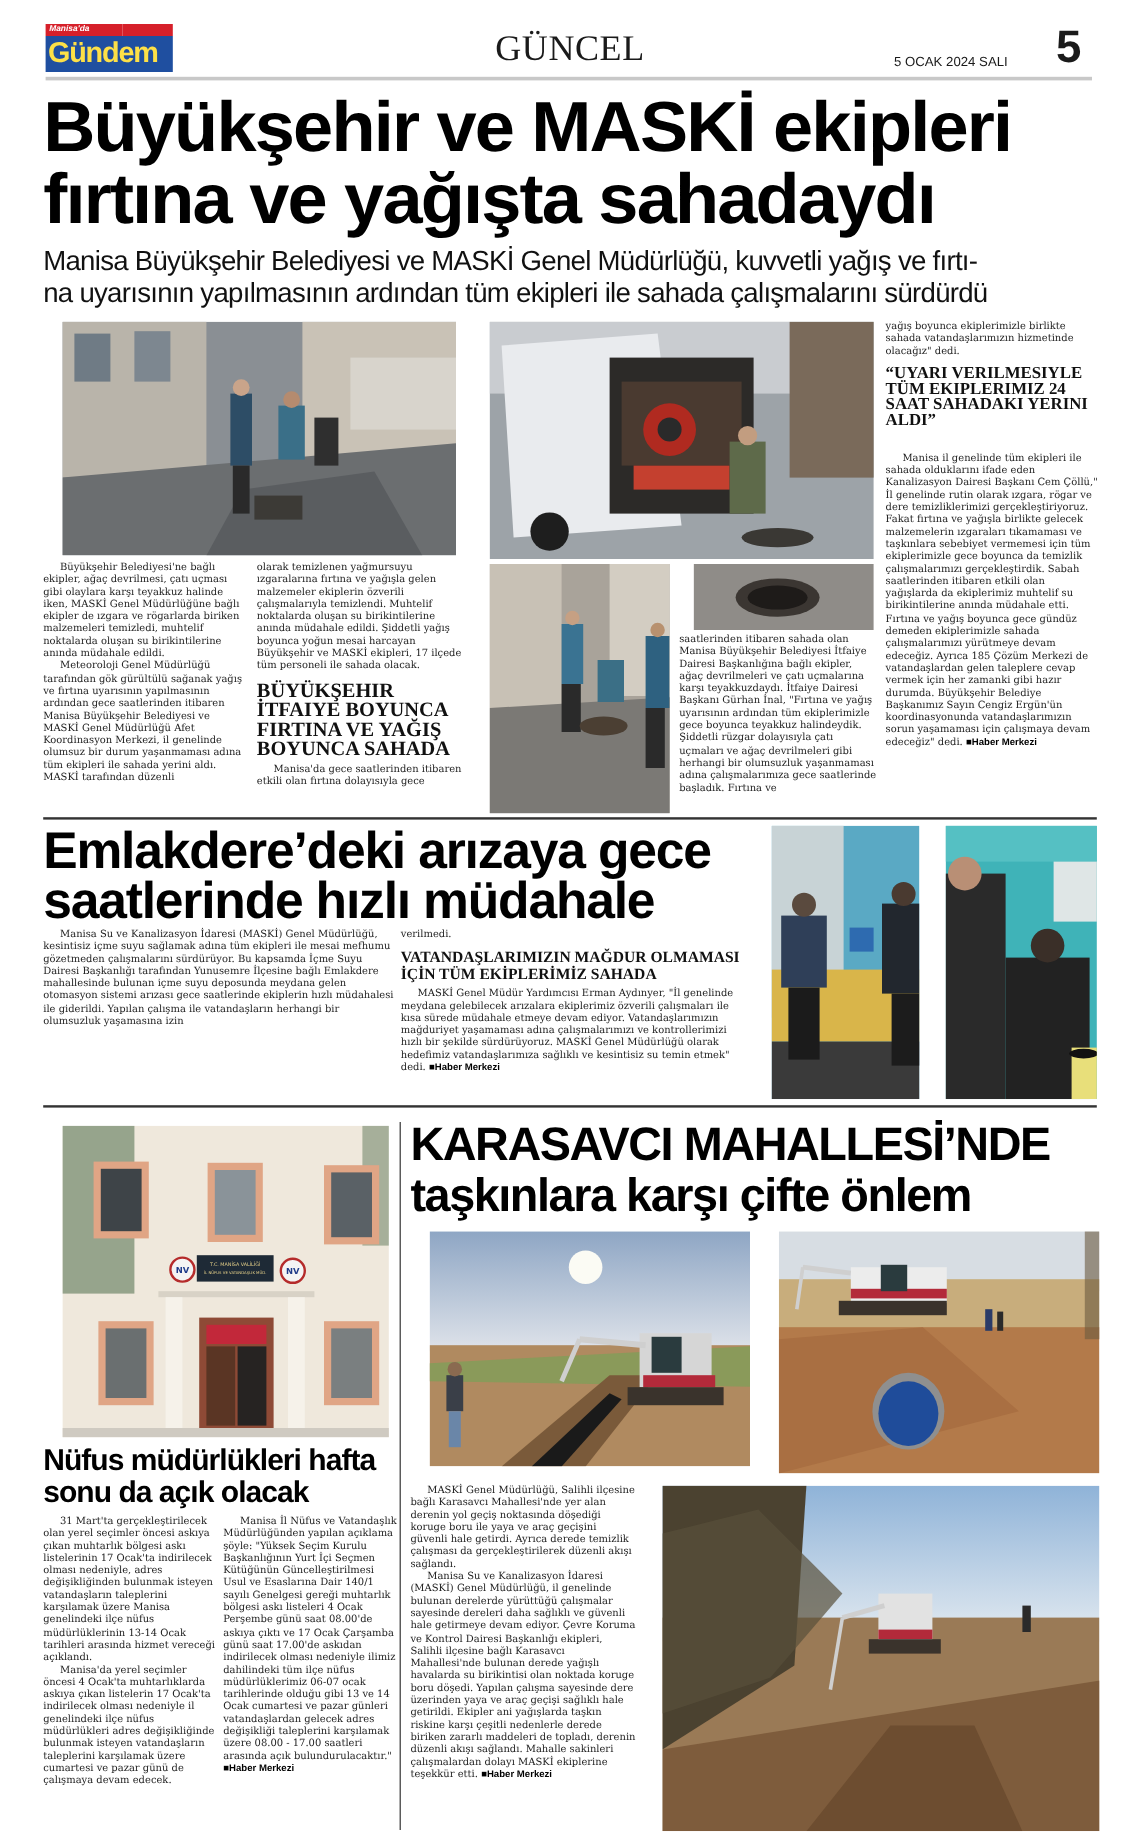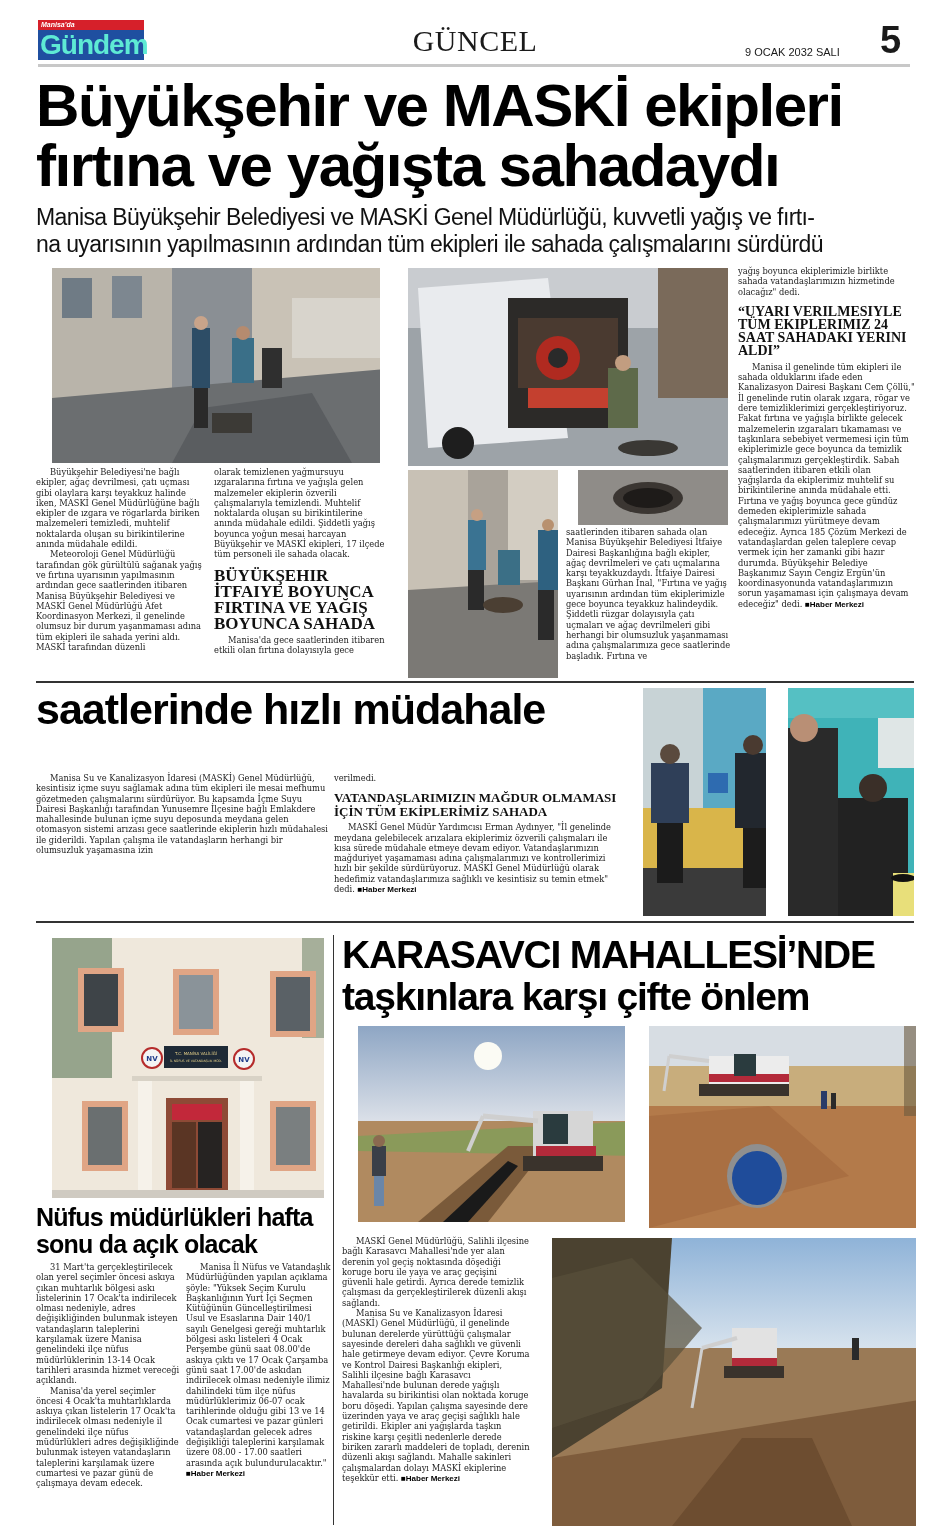--- a/index.html
+++ b/index.html
@@ -5,21 +5,21 @@
   * { box-sizing: border-box; margin: 0; padding: 0; }
   html, body { width: 950px; height: 1534px; background: #fff; overflow: hidden; }
   body { position: relative; font-family: "DejaVu Serif", serif; color: #1a1a1a; }
 
   .abs { position: absolute; }
 
   
   .logo { left: 38px; top: 20px; width: 106px; height: 42px; }
   .logo .top { position: absolute; left: 0; top: 0; width: 64px; height: 10px; background: #d6202a; color: #fff; font-family: "Liberation Sans", sans-serif; font-style: italic; font-weight: bold; font-size: 7px; line-height: 10px; padding-left: 3px; }
   .logo .top2 { position: absolute; left: 64px; top: 0; width: 42px; height: 10px; background: #d6202a; }
-  .logo .main { position: absolute; left: 0; top: 10px; width: 106px; height: 30px; background: #1f4fa0; color: #5eead4; font-family: "Liberation Sans", sans-serif; font-weight: bold; font-size: 28px; line-height: 30px; letter-spacing: -1px; padding-left: 2px; transform-origin: left; }
+  .logo .main { position: absolute; left: 0; top: 10px; width: 106px; height: 30px; background: #1f4fa0; color: #fde047; font-family: "Liberation Sans", sans-serif; font-weight: bold; font-size: 24px; line-height: 30px; letter-spacing: -1px; padding-left: 2px; transform-origin: left; }
   .section-title { left: 0; width: 950px; top: 24px; text-align: center; font-family: "Liberation Serif", serif; font-size: 30px; font-weight: normal; letter-spacing: 0.5px; }
   .issue-date { left: 745px; top: 46px; font-family: "Liberation Sans", sans-serif; font-size: 11px; }
   .page-num { left: 880px; top: 20px; font-family: "Liberation Sans", sans-serif; font-weight: bold; font-size: 38px; line-height: 40px; }
   .mast-rule { left: 38px; top: 64px; width: 872px; height: 3px; background: #c8c8c8; }
 
   
   .hl { font-family: "Liberation Sans", sans-serif; font-weight: 900; color: #000; letter-spacing: -1.5px; }
   .hl1 { left: 36px; top: 76px; font-size: 59px; line-height: 60px; transform: scaleX(1.02); transform-origin: left; font-weight: bold; }
   .deck { left: 36px; top: 204px; width: 880px; font-family: "Liberation Sans", sans-serif; font-size: 23px; line-height: 27px; letter-spacing: -0.6px; color: #111; }
 
@@ -37,21 +37,21 @@
 </style>
 </head>
 <body>
 
 <div class="abs logo">
   <div class="top">Manisa'da</div>
   <div class="top2"></div>
   <div class="main">Gündem</div>
 </div>
 <div class="abs section-title">GÜNCEL</div>
-<div class="abs issue-date">9 OCAK 2032 SALI</div>
+<div class="abs issue-date">5 OCAK 2024 SALI</div>
 <div class="abs page-num">5</div>
 <div class="abs mast-rule"></div>
 
 <div class="abs hl hl1">
   <div>Büyükşehir ve MASKİ ekipleri</div>
   <div>fırtına ve yağışta sahadaydı</div>
 </div>
 <div class="abs deck">
   <div>Manisa Büyükşehir Belediyesi ve MASKİ Genel Müdürlüğü, kuvvetli yağış ve fırtı-</div>
   <div>na uyarısının yapılmasının ardından tüm ekipleri ile sahada çalışmalarını sürdürdü</div>
@@ -127,27 +127,28 @@
 <div class="abs body-text" style="left:214px;top:467px;width:172px;">
   <p style="text-indent:0">olarak temizlenen yağmursuyu ızgaralarına fırtına ve yağışla gelen malzemeler ekiplerin özverili çalışmalarıyla temizlendi. Muhtelif noktalarda oluşan su birikintilerine anında müdahale edildi. Şiddetli yağış boyunca yoğun mesai harcayan Büyükşehir ve MASKİ ekipleri, 17 ilçede tüm personeli ile sahada olacak.</p>
   <div class="subhead" style="margin:8px 0 3px;">BÜYÜKŞEHIR İTFAIYE BOYUNCA FIRTINA VE YAĞIŞ BOYUNCA SAHADA</div>
   <p>Manisa'da gece saatlerinden itibaren etkili olan fırtına dolayısıyla gece</p>
 </div>
 <div class="abs body-text" style="left:566px;top:527px;width:166px;">
   <p style="text-indent:0">saatlerinden itibaren sahada olan Manisa Büyükşehir Belediyesi İtfaiye Dairesi Başkanlığına bağlı ekipler, ağaç devrilmeleri ve çatı uçmalarına karşı teyakkuzdaydı. İtfaiye Dairesi Başkanı Gürhan İnal, "Fırtına ve yağış uyarısının ardından tüm ekiplerimizle gece boyunca teyakkuz halindeydik. Şiddetli rüzgar dolayısıyla çatı uçmaları ve ağaç devrilmeleri gibi herhangi bir olumsuzluk yaşanmaması adına çalışmalarımıza gece saatlerinde başladık. Fırtına ve</p>
 </div>
 <div class="abs body-text" style="left:738px;top:266px;width:178px;">
   <p style="text-indent:0">yağış boyunca ekiplerimizle birlikte sahada vatandaşlarımızın hizmetinde olacağız" dedi.</p>
-  <div class="subhead" style="margin:8px 0 5px;font-size:14px;line-height:13px;">“UYARI VERILMESIYLE TÜM EKIPLERIMIZ 24 SAAT SAHADAKI YERINI ALDI”</div>
+  <div class="subhead" style="margin:8px 0 19px;font-size:14px;line-height:13px;">“UYARI VERILMESIYLE TÜM EKIPLERIMIZ 24 SAAT SAHADAKI YERINI ALDI”</div>
   <p><span>Manisa il genelinde tüm ekipleri ile sahada olduklarını ifade eden Kanalizasyon Dairesi Başkanı Cem Çöllü," İl genelinde rutin olarak ızgara, rögar ve dere temizliklerimizi gerçekleştiriyoruz. Fakat fırtına ve yağışla birlikte gelecek malzemelerin ızgaraları tıkamaması ve taşkınlara sebebiyet vermemesi için tüm ekiplerimizle gece boyunca da temizlik çalışmalarımızı gerçekleştirdik. Sabah saatlerinden itibaren etkili olan yağışlarda da ekiplerimiz muhtelif su birikintilerine anında müdahale etti. Fırtına ve yağış boyunca gece gündüz demeden ekiplerimizle sahada çalışmalarımızı yürütmeye devam edeceğiz. Ayrıca 185 Çözüm Merkezi de vatandaşlardan gelen taleplere cevap vermek için her zamanki gibi hazır durumda. Büyükşehir Belediye Başkanımız Sayın Cengiz Ergün'ün koordinasyonunda vatandaşlarımızın sorun yaşamaması için çalışmaya devam edeceğiz" dedi.</span> <span class="byline">Haber Merkezi</span></p>
 </div>
 
 <div class="abs rule-h" style="left:36px;top:681px;width:878px;"></div>
 
 <div class="abs hl" style="left:36px;top:688px;font-size:43px;line-height:42px;letter-spacing:-1px;">
+  <div>Emlakdere’deki arızaya gece</div>
   <div>saatlerinde hızlı müdahale</div>
 </div>
 
 <div class="abs body-text" style="left:36px;top:773px;width:295px;">
   <p>Manisa Su ve Kanalizasyon İdaresi (MASKİ) Genel Müdürlüğü, kesintisiz içme suyu sağlamak adına tüm ekipleri ile mesai mefhumu gözetmeden çalışmalarını sürdürüyor. Bu kapsamda İçme Suyu Dairesi Başkanlığı tarafından Yunusemre İlçesine bağlı Emlakdere mahallesinde bulunan içme suyu deposunda meydana gelen otomasyon sistemi arızası gece saatlerinde ekiplerin hızlı müdahalesi ile giderildi. Yapılan çalışma ile vatandaşların herhangi bir olumsuzluk yaşamasına izin</p>
 </div>
 <div class="abs body-text" style="left:334px;top:773px;width:286px;">
   <p style="text-indent:0">verilmedi.</p>
   <div class="subhead" style="margin:8px 0 3px;font-size:13px;line-height:14px;">VATANDAŞLARIMIZIN MAĞDUR OLMAMASI İÇİN TÜM EKİPLERİMİZ SAHADA</div>
   <p><span>MASKİ Genel Müdür Yardımcısı Erman Aydınyer, "İl genelinde meydana gelebilecek arızalara ekiplerimiz özverili çalışmaları ile kısa sürede müdahale etmeye devam ediyor. Vatandaşlarımızın mağduriyet yaşamaması adına çalışmalarımızı ve kontrollerimizi hızlı bir şekilde sürdürüyoruz. MASKİ Genel Müdürlüğü olarak hedefimiz vatandaşlarımıza sağlıklı ve kesintisiz su temin etmek" dedi.</span> <span class="byline">Haber Merkezi</span></p>

